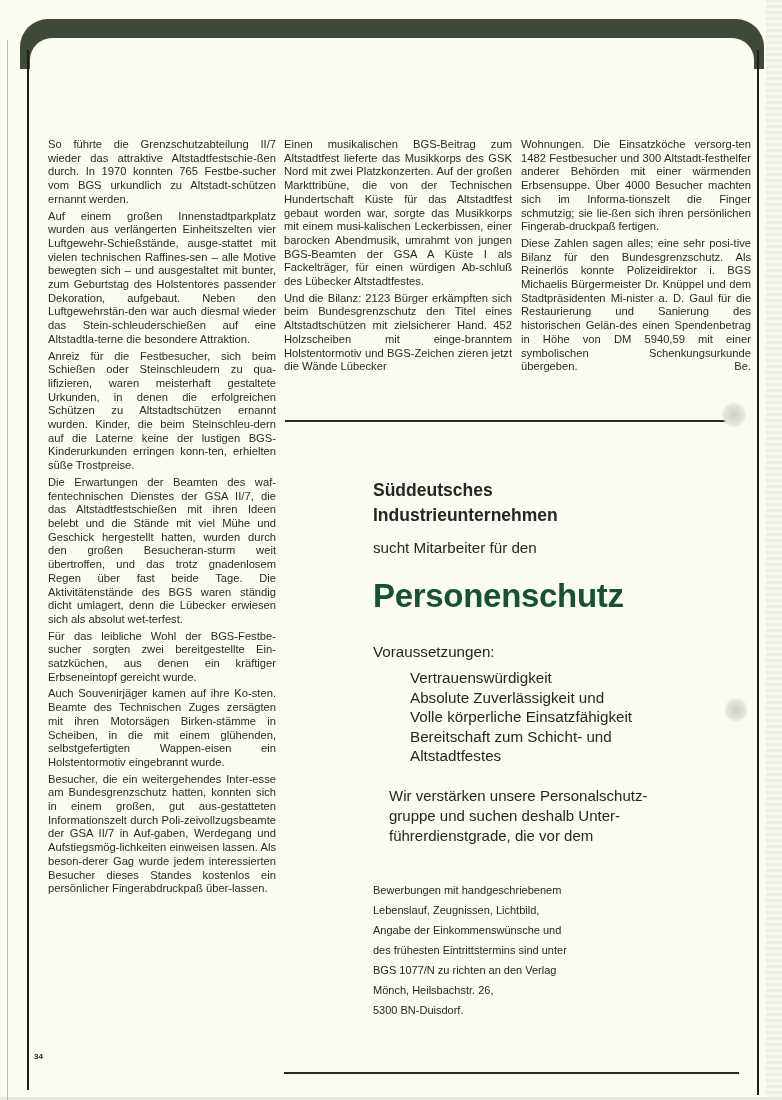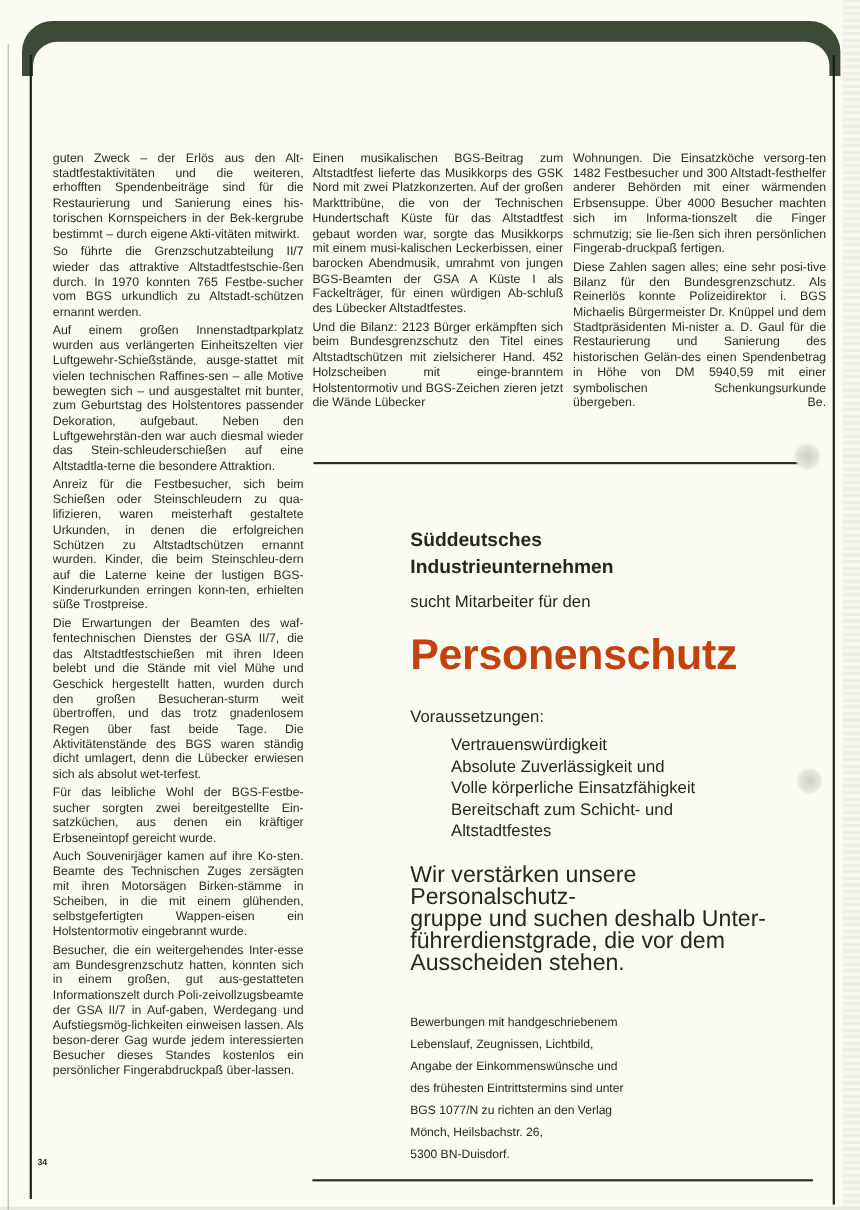--- a/index.html
+++ b/index.html
@@ -34,41 +34,40 @@
     .col-3 { left: 521px; width: 230px; }
     .col-3 .last { text-align-last: justify; }
     .page-num { position: absolute; left: 34px; top: 1052px; font-size: 8px; font-weight: bold; }
     .rule { position: absolute; height: 2px; background: #2b2b28; }
     .rule-top { left: 285px; top: 420px; width: 445px; }
     .rule-bottom { left: 284px; top: 1072px; width: 455px; }
     .smudge { position: absolute; border-radius: 50%; background: radial-gradient(circle, #cfcfc5 0%, #e5e5dc 55%, transparent 75%); }
     .ad { position: absolute; left: 373px; top: 478px; width: 340px; color: #262624; }
     .ad-company { font-size: 17.5px; font-weight: bold; line-height: 25px; }
     .ad-sub { font-size: 15.2px; line-height: 20px; margin-top: 10px; }
-    .ad-title { font-size: 39px; font-weight: bold; line-height: 40px; margin-top: 18px; letter-spacing: -0.3px; color: #c2410c; }
+    .ad-title { font-size: 33px; font-weight: bold; line-height: 40px; margin-top: 18px; letter-spacing: -0.3px; color: #14532d; }
     .ad-req-label { font-size: 15.2px; line-height: 20px; margin-top: 26px; }
     .ad-req-list { margin: 6px 0 0 37px; padding: 0; list-style: none; font-size: 15.2px; line-height: 19.5px; }
-    .ad-para { font-size: 21px; line-height: 20px; margin-top: 20px; }
+    .ad-para { font-size: 15px; line-height: 20px; margin-top: 20px; margin-left: 16px; }
     .ad-apply { font-size: 11px; line-height: 20px; margin-top: 34px; }
   </style>
 </head>
 <body>
 
 <div class="page-bg"></div>
 <div class="page-edge"></div>
 <div class="bottom-strip"></div>
 <div class="left-faint"></div>
 
 <div class="header-bar"></div>
 <div class="header-inner"></div>
 <div class="frame-left"></div>
 <div class="frame-right"></div>
 
 <div class="col col-1">
-  <p>guten Zweck – der Erlös aus den Alt-stadtfestaktivitäten und die weiteren, erhofften Spendenbeiträge sind für die Restaurierung und Sanierung eines his-torischen Kornspeichers in der Bek-kergrube bestimmt – durch eigene Akti-vitäten mitwirkt.</p>
   <p>So führte die Grenzschutzabteilung II/7 wieder das attraktive Altstadtfestschie-ßen durch. In 1970 konnten 765 Festbe-sucher vom BGS urkundlich zu Altstadt-schützen ernannt werden.</p>
   <p>Auf einem großen Innenstadtparkplatz wurden aus verlängerten Einheitszelten vier Luftgewehr-Schießstände, ausge-stattet mit vielen technischen Raffines-sen – alle Motive bewegten sich – und ausgestaltet mit bunter, zum Geburtstag des Holstentores passender Dekoration, aufgebaut. Neben den Luftgewehrstän-den war auch diesmal wieder das Stein-schleuderschießen auf eine Altstadtla-terne die besondere Attraktion.</p>
   <p>Anreiz für die Festbesucher, sich beim Schießen oder Steinschleudern zu qua-lifizieren, waren meisterhaft gestaltete Urkunden, in denen die erfolgreichen Schützen zu Altstadtschützen ernannt wurden. Kinder, die beim Steinschleu-dern auf die Laterne keine der lustigen BGS-Kinderurkunden erringen konn-ten, erhielten süße Trostpreise.</p>
   <p>Die Erwartungen der Beamten des waf-fentechnischen Dienstes der GSA II/7, die das Altstadtfestschießen mit ihren Ideen belebt und die Stände mit viel Mühe und Geschick hergestellt hatten, wurden durch den großen Besucheran-sturm weit übertroffen, und das trotz gnadenlosem Regen über fast beide Tage. Die Aktivitätenstände des BGS waren ständig dicht umlagert, denn die Lübecker erwiesen sich als absolut wet-terfest.</p>
   <p>Für das leibliche Wohl der BGS-Festbe-sucher sorgten zwei bereitgestellte Ein-satzküchen, aus denen ein kräftiger Erbseneintopf gereicht wurde.</p>
   <p>Auch Souvenirjäger kamen auf ihre Ko-sten. Beamte des Technischen Zuges zersägten mit ihren Motorsägen Birken-stämme in Scheiben, in die mit einem glühenden, selbstgefertigten Wappen-eisen ein Holstentormotiv eingebrannt wurde.</p>
   <p>Besucher, die ein weitergehendes Inter-esse am Bundesgrenzschutz hatten, konnten sich in einem großen, gut aus-gestatteten Informationszelt durch Poli-zeivollzugsbeamte der GSA II/7 in Auf-gaben, Werdegang und Aufstiegsmög-lichkeiten einweisen lassen. Als beson-derer Gag wurde jedem interessierten Besucher dieses Standes kostenlos ein persönlicher Fingerabdruckpaß über-lassen.</p>
 </div>
 
 <div class="col col-2">
@@ -97,21 +96,20 @@
     <li>Vertrauenswürdigkeit</li>
     <li>Absolute Zuverlässigkeit und</li>
     <li>Volle körperliche Einsatzfähigkeit</li>
     <li>Bereitschaft zum Schicht- und</li>
     <li>Altstadtfestes</li>
   </ul>
   <div class="ad-para">
     <div>Wir verstärken unsere Personalschutz-</div>
     <div>gruppe und suchen deshalb Unter-</div>
     <div>führerdienstgrade, die vor dem</div>
-    <div>Ausscheiden stehen.</div>
   </div>
   <div class="ad-apply">
     <div>Bewerbungen mit handgeschriebenem</div>
     <div>Lebenslauf, Zeugnissen, Lichtbild,</div>
     <div>Angabe der Einkommenswünsche und</div>
     <div>des frühesten Eintrittstermins sind unter</div>
     <div>BGS 1077/N zu richten an den Verlag</div>
     <div>Mönch, Heilsbachstr. 26,</div>
     <div>5300 BN-Duisdorf.</div>
   </div>

